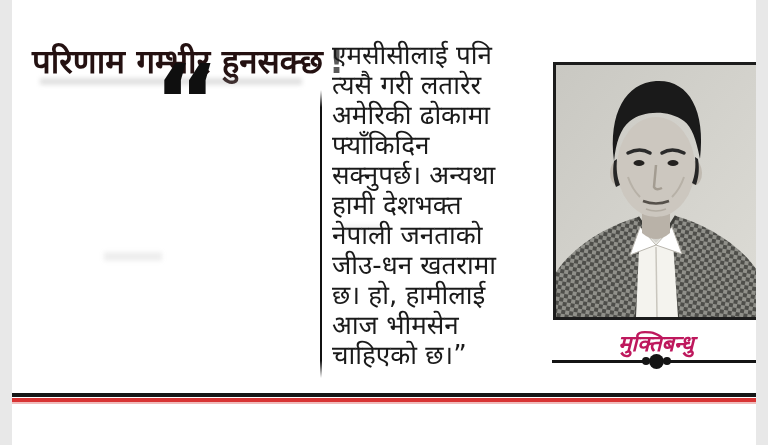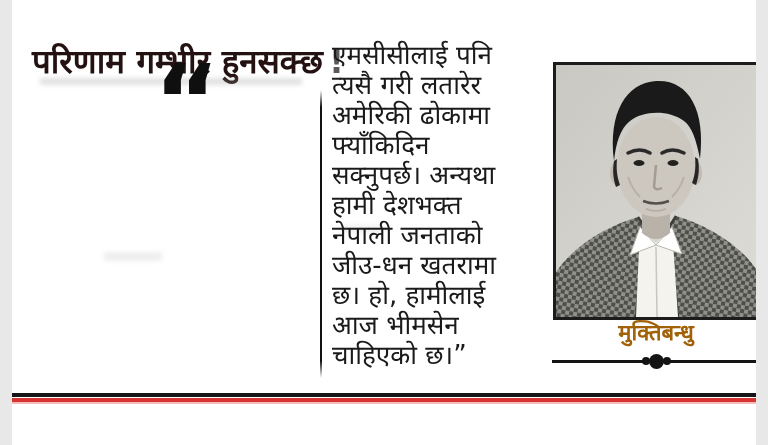--- a/index.html
+++ b/index.html
@@ -35,22 +35,22 @@
   .vline{
     position:absolute;left:308px;top:90px;width:2px;height:288px;
     background:linear-gradient(to bottom,rgba(17,17,17,0) 0%,#111 6%,#111 94%,rgba(17,17,17,0) 100%);
   }
   .photo{
     position:absolute;left:541px;top:62px;width:200px;height:252px;
     margin:0;border:3px solid #1c1c1c;background:#d6d5d0;
   }
   .photo svg{display:block;width:100%;height:100%;}
   .caption{
-    position:absolute;left:541px;top:316px;width:206px;
-    text-align:center;font-size:22px;font-weight:bold;color:#a16207;
+    position:absolute;left:541px;top:327px;width:206px;
+    text-align:center;font-size:22px;font-weight:bold;color:#be185d;font-style:italic;
   }
   .caption-divider{
     position:absolute;left:540px;top:353px;width:208px;height:16px;
     display:flex;align-items:center;justify-content:center;
   }
   .dl{flex:1;height:3px;background:#141414;}
   .dot{background:#141414;border-radius:50%;flex:0 0 auto;}
   .dot.s{width:8px;height:8px;margin:0 -1px;z-index:1;}
   .dot.b{width:15px;height:15px;z-index:2;}
   .rule{position:absolute;left:0;width:768px;}

